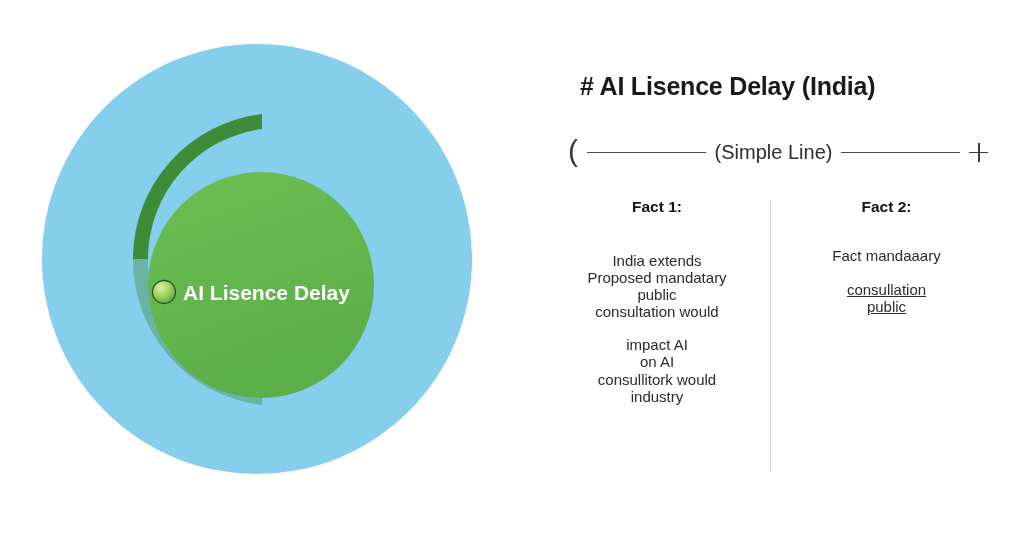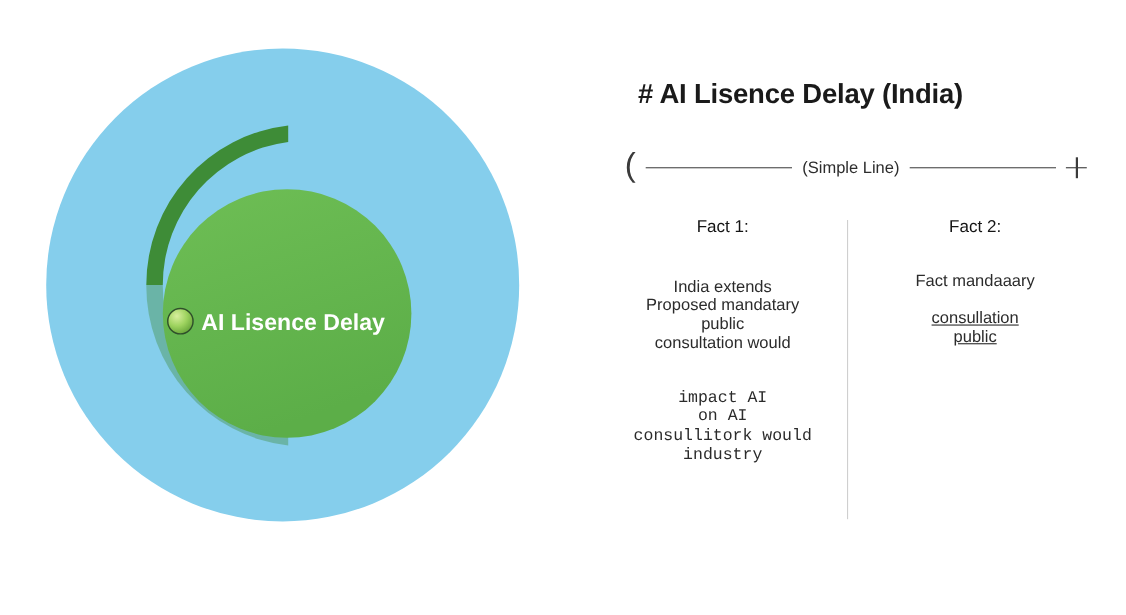--- a/index.html
+++ b/index.html
@@ -74,21 +74,21 @@
     color: #3b3b3b;
     font-weight: 300;
     transform: translateY(-1px);
   }
   .rule {
     height: 1px;
     background: #4a4a4a;
     flex: 1 1 auto;
   }
   #simple-line-label {
-    font-size: 15px;
+    font-size: 20px;
     color: #2d2d2d;
     white-space: nowrap;
   }
   #plus-icon {
     position: relative;
     width: 19px;
     height: 19px;
     flex: 0 0 auto;
   }
   #plus-icon::before,
@@ -124,32 +124,32 @@
     position: absolute;
     left: 208px;
     top: 2px;
     width: 1px;
     height: 272px;
     background: #cfcfcf;
   }
 
   .fact-heading {
     font-size: 15.5px;
-    font-weight: normal;
+    font-weight: bold;
     color: #141414;
     margin: 0 0 0 0;
   }
   .fact-block {
     font-size: 15px;
     line-height: 1.14;
     color: #2b2b2b;
     white-space: pre-line;
   }
   #fact-col-1 .fact-block.first { margin-top: 36px; }
-  #fact-col-1 .fact-block.second { margin-top: 33px; font-family: Liberation Mono, monospace; }
+  #fact-col-1 .fact-block.second { margin-top: 16px; }
   #fact-col-2 .fact-block.first  { margin-top: 31px; }
   #fact-col-2 .fact-block.second { margin-top: 17px; text-decoration: underline; }
   #fact-col-2 .fact-block.third  { margin-top: 17px; }
 </style>
 </head>
 <body>
 
 <div id="diagram-panel">
   <svg id="diagram-svg" viewBox="0 0 520 559">
     <defs>

